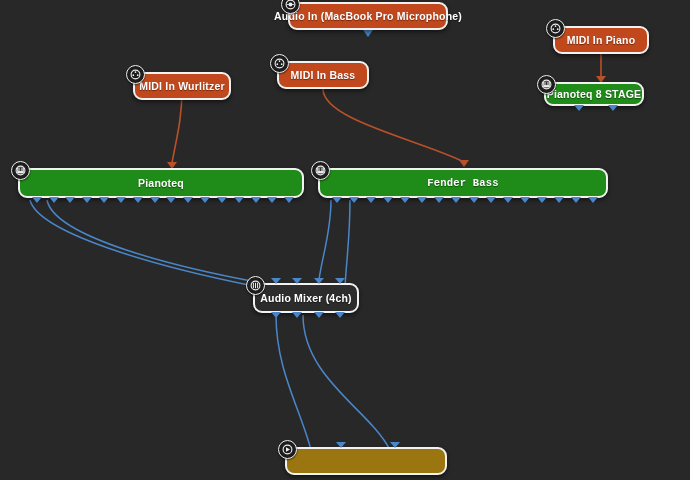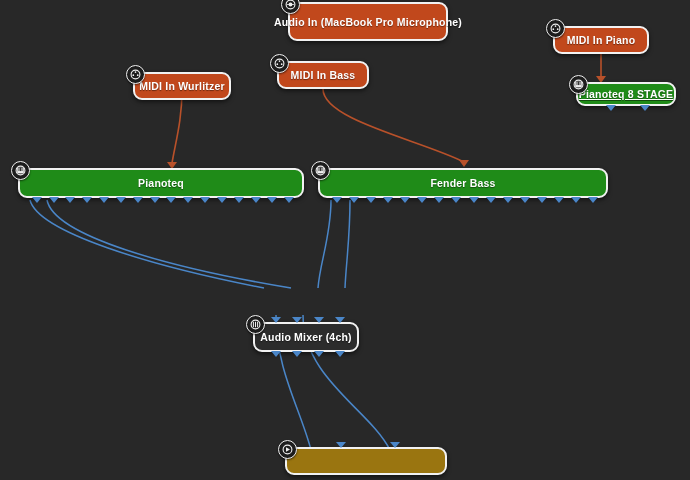--- a/index.html
+++ b/index.html
@@ -48,21 +48,21 @@
     letter-spacing: 0.2px;
     text-shadow: 0 1px 1px rgba(0,0,0,.45);
     box-shadow: 0 2px 4px rgba(0,0,0,.55);
     white-space: nowrap;
     z-index: 5;
   }
   .node .label { pointer-events: none; }
 
   .node.midi    { background: #c1481c; }
   .node.instr   { background: #1f8b18; }
-  .node.mixer   { background: #2c2c2c; margin-top: 39px; }
+  .node.mixer   { background: #2c2c2c; }
   .node.audioout{ background: #9a7510; }
 
   
   .badge {
     position: absolute;
     left: -9px;
     top: -9px;
     width: 17px;
     height: 17px;
     border-radius: 50%;
@@ -121,21 +121,21 @@
       <path d="M350,200 C350,238 346,264 345,288"></path>
       <path d="M276,315 C276,370 300,408 311,450"></path>
       <path d="M303,315 C303,378 370,410 390,450"></path>
     </g>
 
     <g fill="#4a86c8">
       <polygon points="363,30 373,30 368,37"></polygon>
     </g>
   </svg>
 
-  <div class="node midi" style="left:288px; top:2px; width:160px; height:39px;">
+  <div class="node midi" style="left:288px; top:2px; width:160px; height:28px;">
     <span class="badge">
       <svg width="11" height="11" viewBox="0 0 11 11">
         <circle cx="5.5" cy="5.5" r="4.4" fill="none" stroke="#efefef" stroke-width="1.1"></circle>
         <circle cx="5.5" cy="5.5" r="1.9" fill="#efefef"></circle>
         <line x1="1.8" y1="5.5" x2="9.2" y2="5.5" stroke="#efefef" stroke-width="0.8"></line>
       </svg>
     </span>
     <span class="label">Audio In (MacBook Pro Microphone)</span>
   </div>
 
@@ -168,21 +168,21 @@
       <svg width="11" height="11" viewBox="0 0 11 11">
         <circle cx="5.5" cy="5.5" r="4.4" fill="none" stroke="#efefef" stroke-width="1.1"></circle>
         <circle cx="3.3" cy="6.2" r="0.85" fill="#efefef"></circle>
         <circle cx="5.5" cy="3.1" r="0.85" fill="#efefef"></circle>
         <circle cx="7.7" cy="6.2" r="0.85" fill="#efefef"></circle>
       </svg>
     </span>
     <span class="label">MIDI In Bass</span>
   </div>
 
-  <div class="node instr" style="left:576px; top:82px; width:100px; height:24px;text-decoration:underline;" id="n-pianoteq">
+  <div class="node instr" style="left:544px; top:82px; width:100px; height:24px;" id="n-pianoteq">
     <span class="badge">
       <svg width="11" height="11" viewBox="0 0 11 11">
         <circle cx="5.5" cy="5.5" r="4.4" fill="none" stroke="#efefef" stroke-width="1.1"></circle>
         <rect x="2.2" y="2.6" width="6.6" height="5.8" fill="#efefef"></rect>
         <line x1="4.0" y1="2.6" x2="4.0" y2="6.1" stroke="#1d1d1d" stroke-width="0.9"></line>
         <line x1="5.5" y1="2.6" x2="5.5" y2="6.1" stroke="#1d1d1d" stroke-width="0.9"></line>
         <line x1="7.0" y1="2.6" x2="7.0" y2="6.1" stroke="#1d1d1d" stroke-width="0.9"></line>
       </svg>
     </span>
     <span class="label">Pianoteq 8 STAGE</span>
@@ -212,21 +212,21 @@
       <span class="port out" style="left: 146.412px;"></span>
       <span class="port out" style="left: 163.235px;"></span>
       <span class="port out" style="left: 180.059px;"></span>
       <span class="port out" style="left: 196.882px;"></span>
       <span class="port out" style="left: 213.706px;"></span>
       <span class="port out" style="left: 230.529px;"></span>
       <span class="port out" style="left: 247.353px;"></span>
       <span class="port out" style="left: 264.176px;"></span>
     </div>
 
-  <div class="node instr" style="left:318px; top:168px; width:290px; height:30px;" id="n-bass">
+  <div class="node instr" style="left:318px; top:168px; width:290px; height:30px;font-family:Liberation Mono, monospace;" id="n-bass">
     <span class="badge">
       <svg width="11" height="11" viewBox="0 0 11 11">
         <circle cx="5.5" cy="5.5" r="4.4" fill="none" stroke="#efefef" stroke-width="1.1"></circle>
         <rect x="2.2" y="2.6" width="6.6" height="5.8" fill="#efefef"></rect>
         <line x1="4.0" y1="2.6" x2="4.0" y2="6.1" stroke="#1d1d1d" stroke-width="0.9"></line>
         <line x1="5.5" y1="2.6" x2="5.5" y2="6.1" stroke="#1d1d1d" stroke-width="0.9"></line>
         <line x1="7.0" y1="2.6" x2="7.0" y2="6.1" stroke="#1d1d1d" stroke-width="0.9"></line>
       </svg>
     </span>
     <span class="label">Fender Bass</span>

